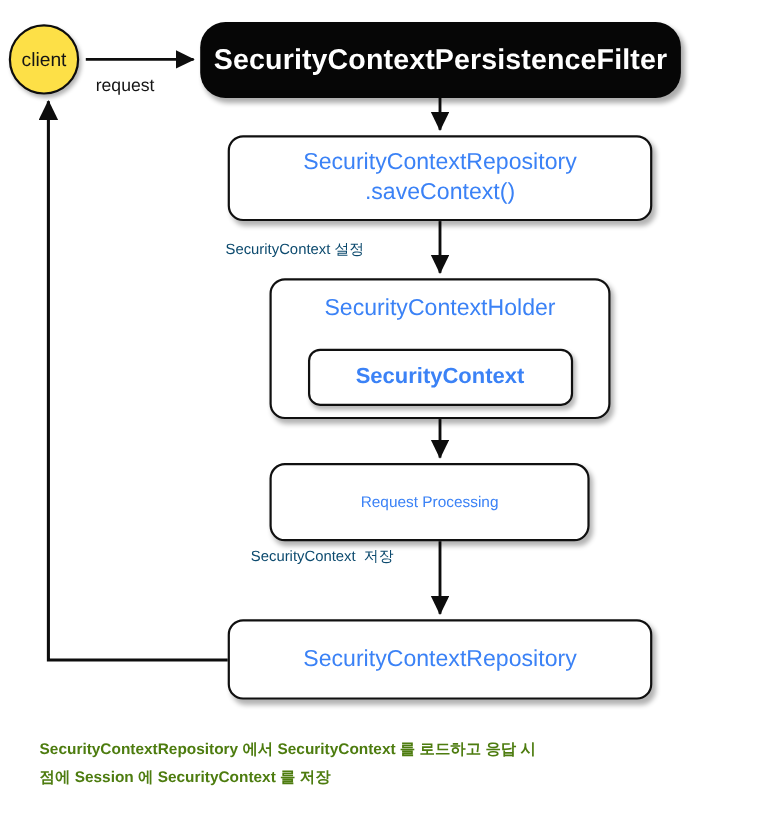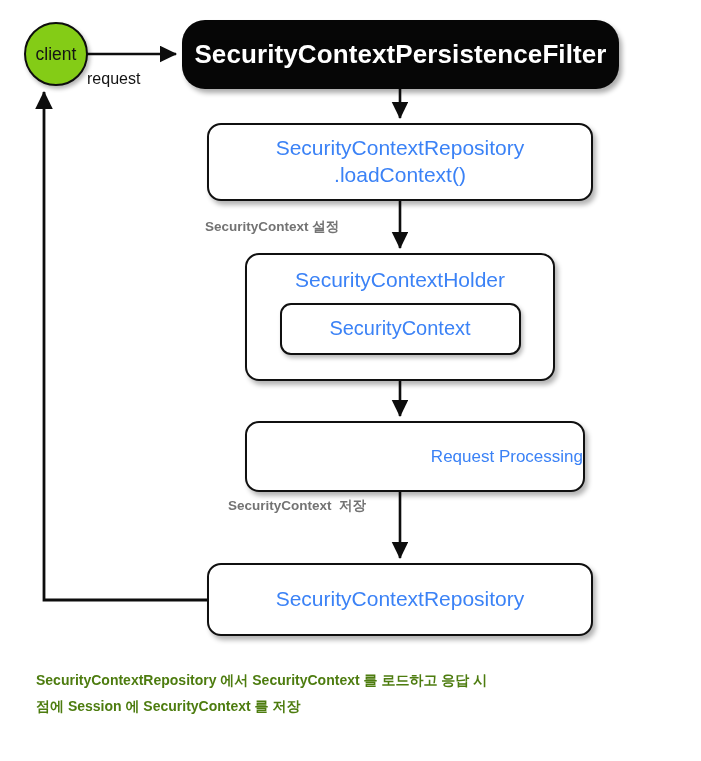--- a/index.html
+++ b/index.html
@@ -34,26 +34,26 @@
     display: flex;
     flex-direction: column;
     align-items: center;
     justify-content: center;
     text-align: center;
     line-height: 1.28;
     z-index: 3;
   }
 
   .node-client {
-    left: 24px;
+    left: 8px;
     top: 22px;
     width: 64px;
     height: 64px;
     border-radius: 50%;
-    background: #84cc16;
+    background: #fde047;
     border: 2.2px solid #0d0d0d;
     box-shadow: 2px 3px 4px rgba(0,0,0,0.30);
     font-size: 17.5px;
     color: #141414;
   }
 
   .node-filter {
     left: 182px;
     top: 20px;
     width: 437px;
@@ -87,59 +87,59 @@
     left: 245px;
     top: 253px;
     width: 310px;
     height: 128px;
     justify-content: flex-start;
     padding-top: 12px;
     font-size: 21px;
   }
   .node-holder .holder-title {
     display: block;
-    margin-bottom: 9px;
+    margin-bottom: 23px;
   }
 
   .node-context {
     width: 237px;
     height: 48px;
     border: 2.6px solid #101010;
     border-radius: 11px;
     background: #ffffff;
     display: flex;
     align-items: center;
     justify-content: center;
     font-size: 20px;
     box-shadow: 2px 3px 4px rgba(0,0,0,0.28);
+    font-weight: bold;
   }
 
   .node-request {
     left: 245px;
     top: 421px;
-    width: 340px;
+    width: 291px;
     height: 71px;
-    font-size: 17px;
-    align-items: flex-end;
+    font-size: 14px;
   }
 
   .node-save {
     left: 207px;
     top: 563px;
     width: 386px;
     height: 73px;
     font-size: 21px;
   }
 
   
   .edge-label {
     position: absolute;
     font-size: 13.5px;
-    font-weight: bold;
-    color: #737373;
+    font-weight: normal;
+    color: #0c4a6e;
     white-space: pre;
     z-index: 4;
   }
   .label-set   { left: 205px; top: 218px; }
   .label-save  { left: 205px; top: 497px; margin-left: 23px; }
 
   .label-request {
     position: absolute;
     left: 87px;
     top: 22px;
@@ -191,21 +191,21 @@
   <div class="node node-client">
     <span>client</span>
   </div>
 
   <div class="node node-filter">
     <span>SecurityContextPersistenceFilter</span>
   </div>
 
   <div class="node node-box node-load">
     <span>SecurityContextRepository</span>
-    <span>.loadContext()</span>
+    <span>.saveContext()</span>
   </div>
 
   <div class="node node-box node-holder">
     <span class="holder-title">SecurityContextHolder</span>
     <div class="node-context">
       <span>SecurityContext</span>
     </div>
   </div>
 
   <div class="node node-box node-request">

